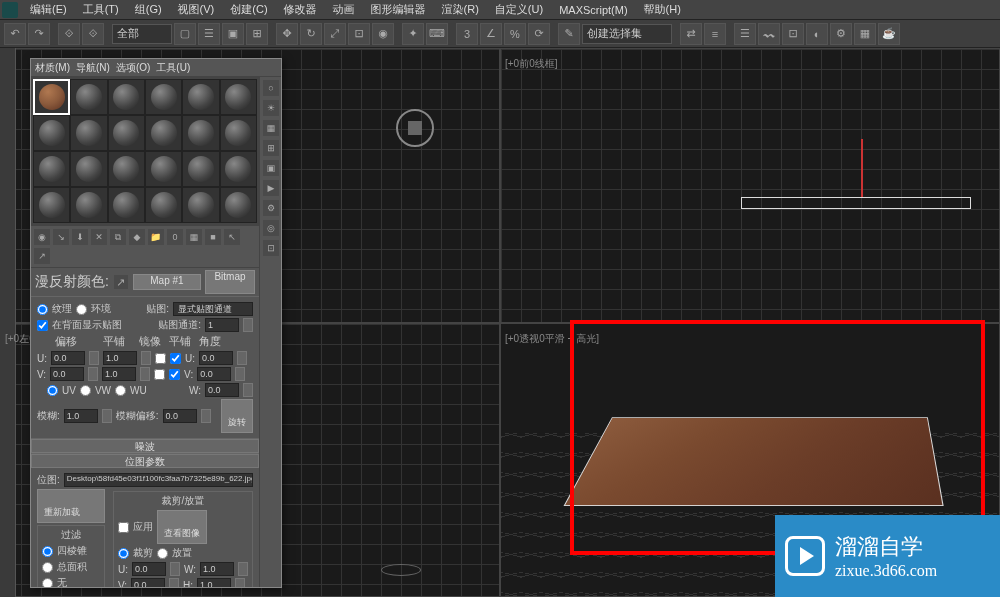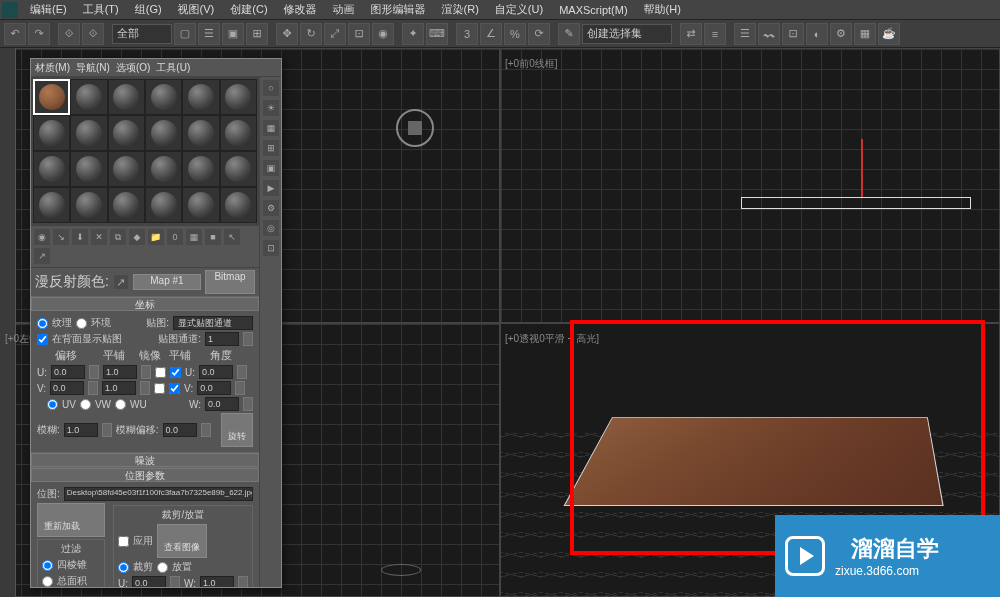--- a/index.html
+++ b/index.html
@@ -32,22 +32,22 @@
 
 
 .red-highlight { position: absolute; border: 4px solid #ff0000; top: 320px; left: 570px; width: 415px; height: 235px; z-index: 5; }
 .wood-plane { position: absolute; top: 400px; left: 590px; width: 345px; height: 115px; background: linear-gradient(135deg, #8b5a3c 0%, #7a4a2f 30%, #6b3d28 60%, #5a3020 100%); transform: perspective(400px) rotateX(40deg) skewX(-8deg); border: 1px solid #ddd; z-index: 4; }
 
 
 .watermark { position: absolute; bottom: 0; right: 0; width: 225px; height: 82px; background: #2a8bc7; display: flex; align-items: center; padding: 0 10px; z-index: 10; }
 .wm-icon { width: 40px; height: 40px; border: 3px solid #fff; border-radius: 8px; display: flex; align-items: center; justify-content: center; margin-right: 10px; }
 .wm-icon::after { content: ""; width: 0; height: 0; border-left: 14px solid #fff; border-top: 9px solid transparent; border-bottom: 9px solid transparent; margin-left: 3px; }
 .wm-text { color: #fff; }
-.wm-title { font-size: 22px; font-weight: bold; margin-left: 16px; }
-.wm-url { font-size: 12px; }
+.wm-title { font-size: 22px; font-weight: normal; }
+.wm-url { font-size: 16px; font-family: Liberation Serif, serif; }
 
 
 .mat-editor { position: absolute; top: 58px; left: 30px; width: 252px; height: 530px; background: #555555; border: 1px solid #888; z-index: 20; box-shadow: 2px 2px 8px rgba(0,0,0,0.5); display: flex; flex-direction: column; }
 .mat-title { background: linear-gradient(#4a7aaa, #3a6a9a); height: 18px; display: flex; align-items: center; padding: 0 4px; color: #fff; font-size: 11px; }
 .mat-title-icon { width: 14px; height: 14px; background: #2a5a3a; margin-right: 4px; }
 .mat-title-btns { margin-left: auto; display: flex; gap: 2px; }
 .mat-title-btns span { width: 14px; height: 12px; background: #ccc; display: flex; align-items: center; justify-content: center; color: #333; font-size: 9px; }
 .mat-menu { background: #555; height: 18px; display: flex; align-items: center; padding: 0 4px; gap: 6px; border-bottom: 1px solid #444; }
 .mat-menu span { color: #ddd; font-size: 10px; }
 
@@ -294,21 +294,20 @@
       </div>
 
       <div class="mat-map-row">
         <span class="lbl">漫反射颜色:</span>
         <div class="tool-btn" style="width:16px;height:16px">↗</div>
         <div class="mat-map-btn">Map #1</div>
         <div class="mat-type-btn">Bitmap</div>
       </div>
 
       <div class="rollout">
-        <div class="rollout-header">坐标</div>
         <div class="rollout-body">
           <div class="form-row">
             <input type="radio" checked="" style="">
             <span class="lbl">纹理</span>
             <input type="radio" style="">
             <span class="lbl">环境</span>
             <span class="lbl" style="margin-left:auto">贴图:</span>
             <div class="dropdown-small" style="max-width:80px">显式贴图通道</div>
           </div>
           <div class="form-row">
@@ -316,21 +315,21 @@
             <span class="lbl">在背面显示贴图</span>
             <span class="lbl" style="margin-left:auto">贴图通道:</span>
             <div class="spinner">1</div>
             <div class="spin-btns"></div>
           </div>
           <div class="form-row" style="font-size:9px;gap:8px;padding-left:18px">
             <span>偏移</span>
             <span style="margin-left:18px">平铺</span>
             <span style="margin-left:6px">镜像</span>
             <span>平铺</span>
-            <span style="margin-left:11px">角度</span>
+            <span style="margin-left:0">角度</span>
           </div>
           <div class="form-row">
             <span class="lbl">U:</span>
             <div class="spinner">0.0</div>
               <div class="spin-btns"></div>
             <div class="spinner">1.0</div>
               <div class="spin-btns"></div>
             <input type="checkbox" style="">
             <input type="checkbox" checked="" style="">
             <span class="lbl">U:</span>

